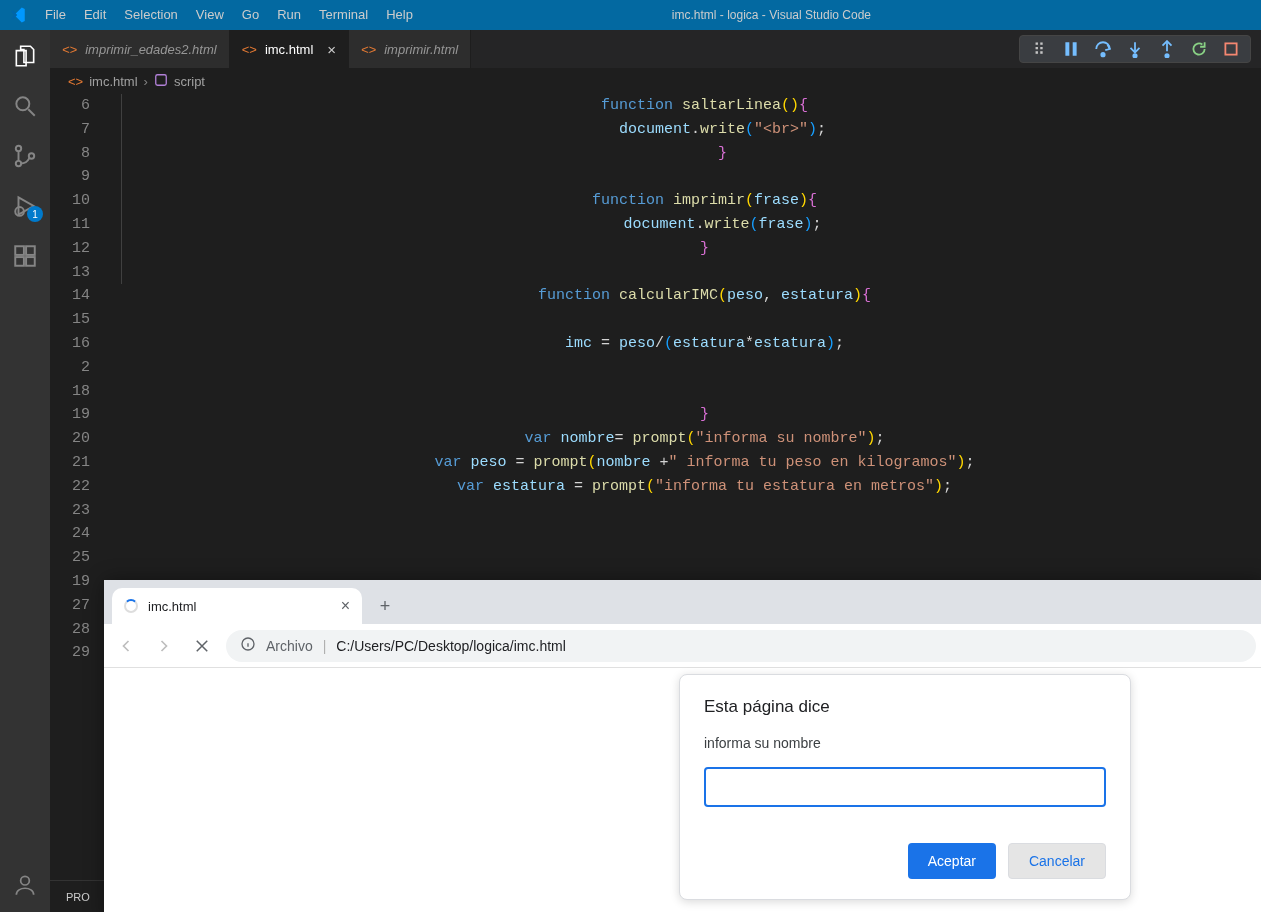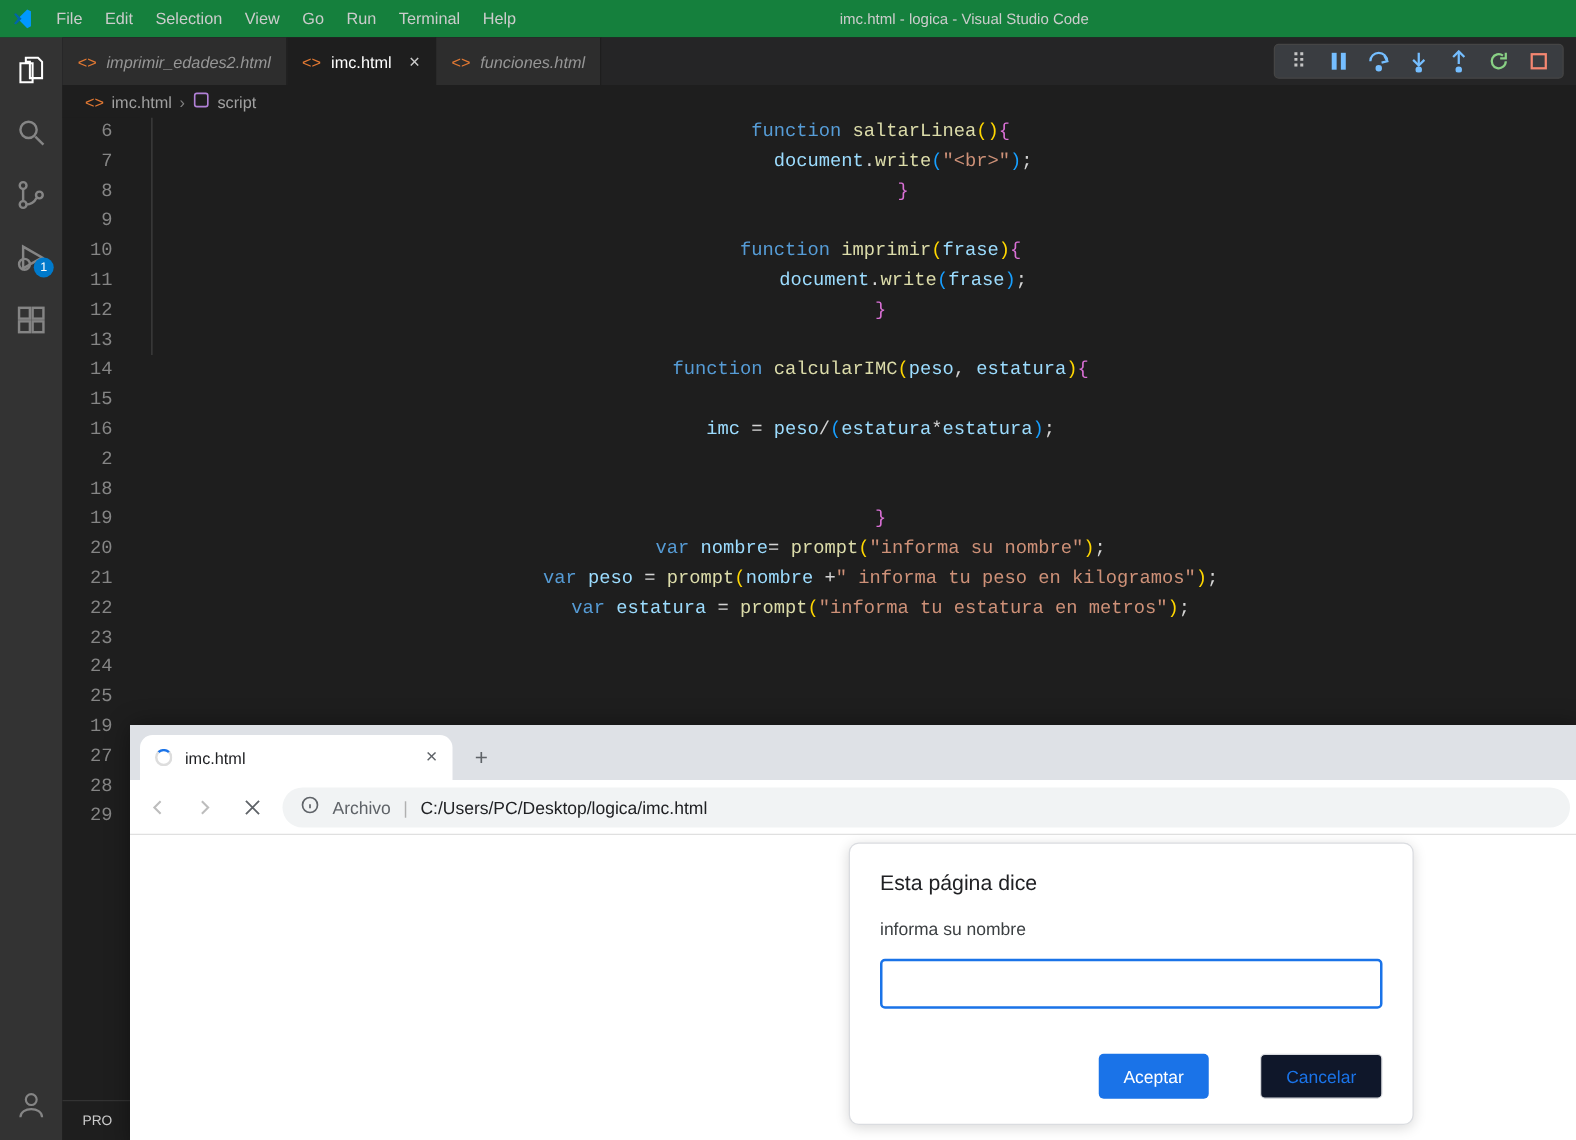--- a/index.html
+++ b/index.html
@@ -7,21 +7,21 @@
   font-family: "Segoe UI", sans-serif;
   background: #1e1e1e;
   color: #cccccc;
   width: 1261px;
   height: 912px;
   overflow: hidden;
   position: relative;
 }
 .titlebar {
   height: 30px;
-  background: #15803d;
+  background: #0369a1;
   display: flex;
   align-items: center;
   font-size: 13px;
   color: #cccccc;
 }
 .titlebar .logo {
   width: 36px;
   display: flex;
   justify-content: center;
   align-items: center;
@@ -261,24 +261,24 @@
   gap: 12px;
   margin-top: 36px;
 }
 .btn {
   height: 36px;
   padding: 0 20px;
   border-radius: 4px;
   font-size: 14px;
   cursor: pointer;
   border: none;
-  display: flex; align-items: center; margin-left: 29px;
+  display: flex; align-items: center;
 }
 .btn-primary { background: #1a73e8; color: #fff; }
-.btn-secondary { background: #0f172a; color: #1a73e8; border: 1px solid #dadce0; }
+.btn-secondary { background: #e5e5e5; color: #1a73e8; border: 1px solid #dadce0; }
 .accounts-icon {
   position: absolute;
   bottom: 12px;
   left: 12px;
   color: #858585;
 }
 </style>
 </head>
 <body>
 
@@ -348,21 +348,21 @@
         <span class="file-icon">&lt;&gt;</span>
         <span>imprimir_edades2.html</span>
       </div>
       <div class="tab active">
         <span class="file-icon">&lt;&gt;</span>
         <span>imc.html</span>
         <span class="close">×</span>
       </div>
       <div class="tab">
         <span class="file-icon">&lt;&gt;</span>
-        <span>funciones.html</span>
+        <span>imprimir.html</span>
       </div>
       <div class="tabs-spacer"></div>
       <div class="debug-toolbar">
         <div class="db-icon" style="color:#c5c5c5">⠿</div>
         <div class="db-icon" style="color:#75beff">
             <svg viewBox="0 0 16 16" fill="currentColor">
               <rect x="3" y="2" width="3.5" height="12"></rect>
               <rect x="9.5" y="2" width="3.5" height="12"></rect>
             </svg>
           </div>

